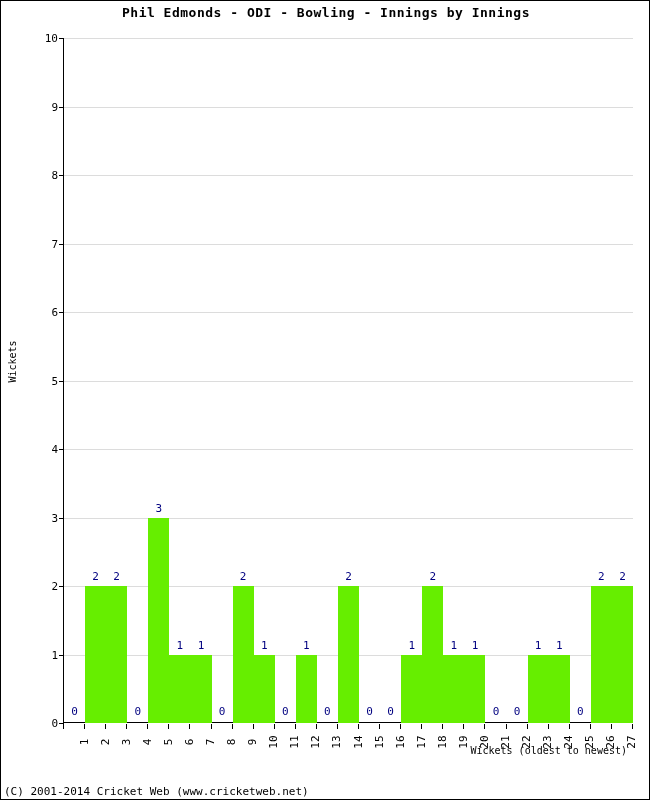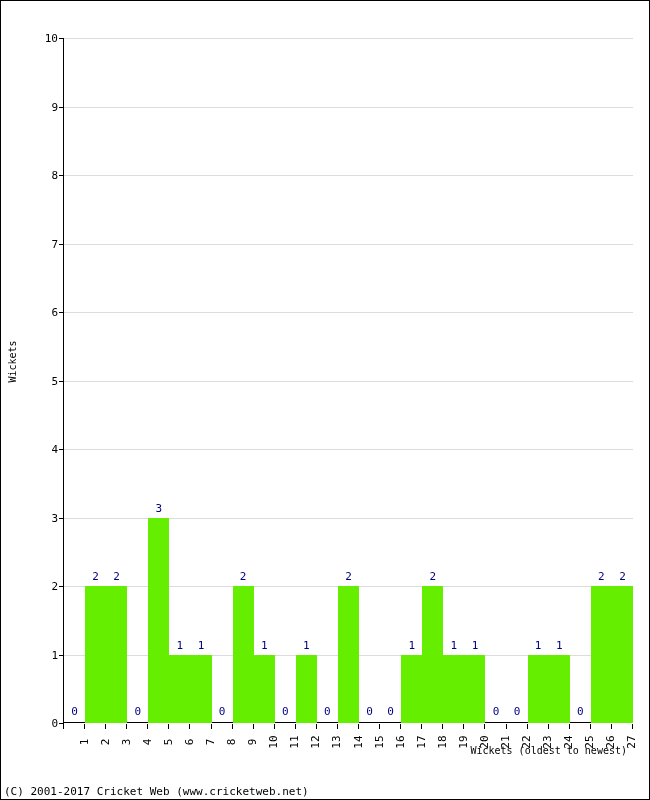--- a/index.html
+++ b/index.html
@@ -155,20 +155,21 @@
     font-size: 11px;
     color: #000000;
     white-space: nowrap;
   }
 </style>
 </head>
 <body>
 
 <div id="chart-root">
 
+  <div id="chart-title">Phil Edmonds - ODI - Bowling - Innings by Innings</div>
 
   <div id="y-axis-labels">
       <div class="ylabel-txt" style="top: 680px;">0</div>
       <div class="ylabel-txt" style="top: 611.5px;">1</div>
       <div class="ylabel-txt" style="top: 543px;">2</div>
       <div class="ylabel-txt" style="top: 474.5px;">3</div>
       <div class="ylabel-txt" style="top: 406px;">4</div>
       <div class="ylabel-txt" style="top: 337.5px;">5</div>
       <div class="ylabel-txt" style="top: 269px;">6</div>
       <div class="ylabel-txt" style="top: 200.5px;">7</div>
@@ -306,14 +307,14 @@
       <div class="xlabel-txt" style="left: 458.093px; top: 22px;">22</div>
       <div class="xlabel-txt" style="left: 479.167px; top: 22px;">23</div>
       <div class="xlabel-txt" style="left: 500.241px; top: 22px;">24</div>
       <div class="xlabel-txt" style="left: 521.315px; top: 22px;">25</div>
       <div class="xlabel-txt" style="left: 542.389px; top: 22px;">26</div>
       <div class="xlabel-txt" style="left: 563.463px; top: 22px;">27</div>
     </div>
 
   <div id="x-axis-title">Wickets (oldest to newest)</div>
 
-  <div id="footer-credit">(C) 2001-2017 Cricket Web (www.cricketweb.net)</div>
+  <div id="footer-credit">(C) 2001-2014 Cricket Web (www.cricketweb.net)</div>
 </div>
 
 </body></html>

